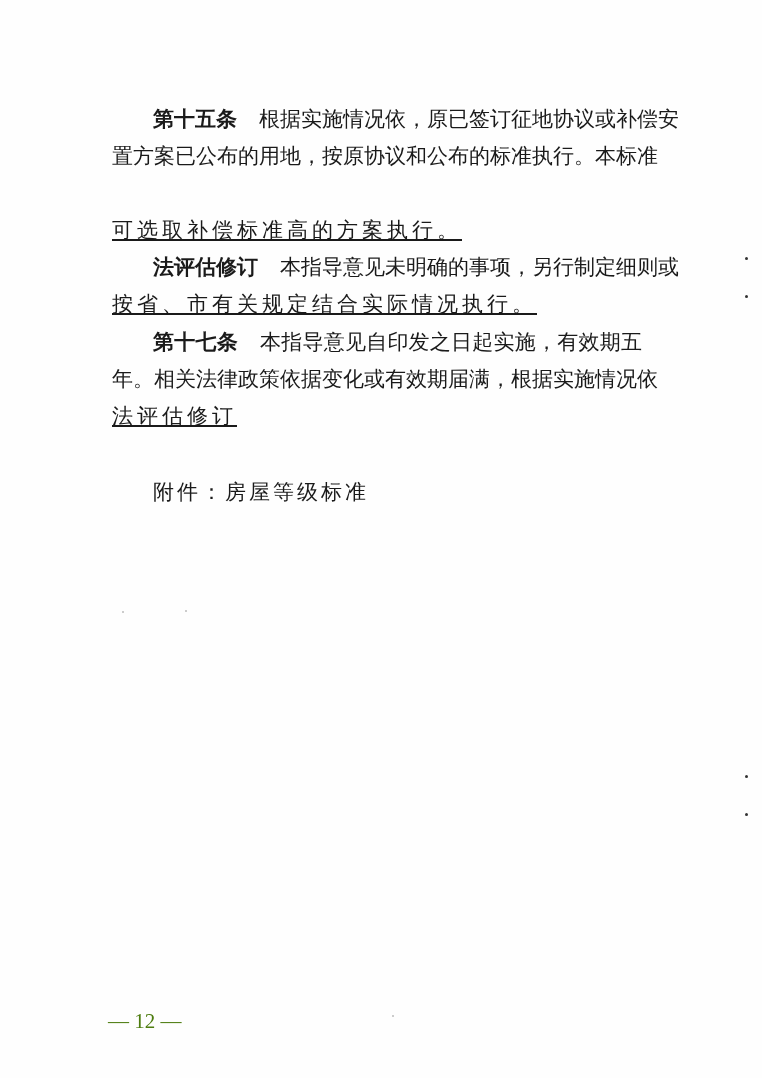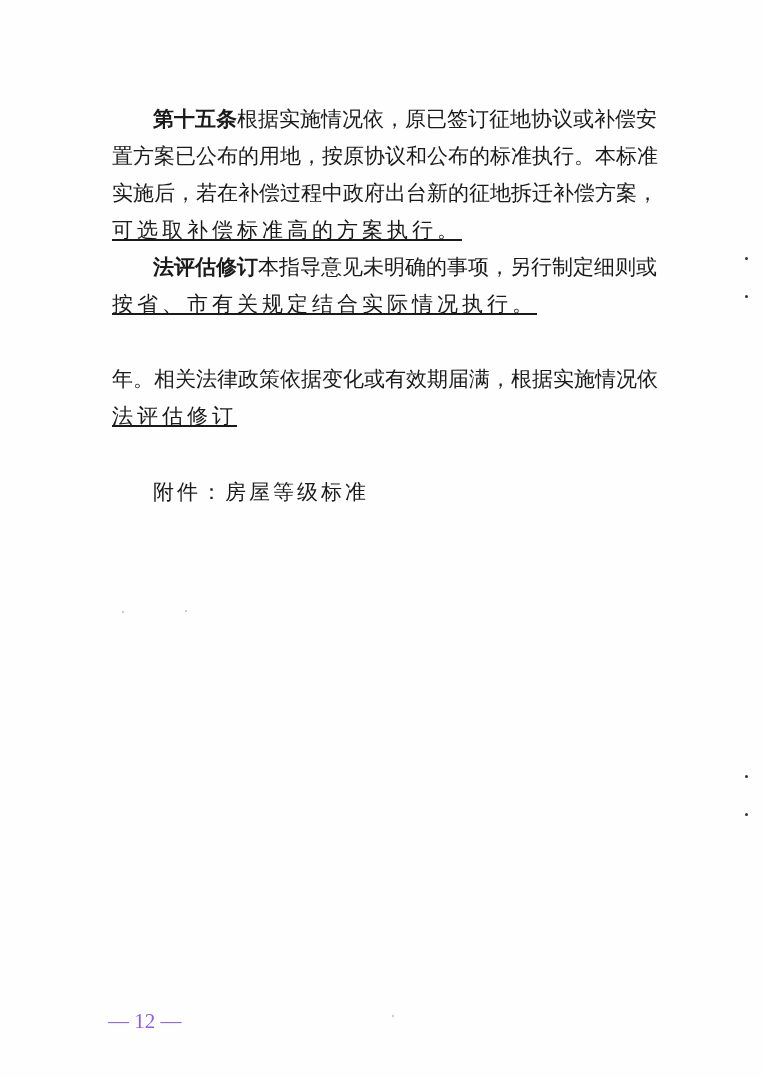--- a/index.html
+++ b/index.html
@@ -39,20 +39,21 @@
     text-decoration: underline;
   }
   .line.indent {
     left: 153px;
     width: 489px;
   }
   .art-title {
     font-family: "DejaVu Sans", "Liberation Sans", sans-serif;
     font-weight: bold;
     letter-spacing: 0px;
+    margin-right: 22px;
   }
   .line .seg { }
   .attachment {
     position: absolute;
     left: 153px;
     top: 474px;
     height: 37px;
     line-height: 37px;
     font-size: 21px;
     letter-spacing: 3px;
@@ -60,47 +61,47 @@
     text-align: right;
   }
   .page-number {
     position: absolute;
     left: 108px;
     top: 1008px;
     font-family: "Liberation Serif", "DejaVu Serif", serif;
     font-size: 21px;
     line-height: 26px;
     white-space: nowrap;
-    color: #8b5cf6;
+    color: #4d7c0f;
   }
   .speck {
     position: absolute;
     width: 3px;
     height: 3px;
     border-radius: 50%;
     background: #333;
   }
   .speck.faint {
     background: #bbb;
     width: 2px; height: 2px;
   }
 </style>
 </head>
 <body>
 
 <div class="page">
 
   <div class="line indent" style="top:101px;"><span class="art-title">第十五条</span><span class="seg">根据实施情况依，原已签订征地协议或补偿安</span></div>
   <div class="line" style="top:138px;">置方案已公布的用地，按原协议和公布的标准执行。本标准</div>
-  <div class="line" style="top:175px;">实施后，若在补偿过程中政府出台新的征地拆迁补偿方案，</div>
   <div class="line last" style="top:212px; letter-spacing:4px;">可选取补偿标准高的方案执行。</div>
 
   <div class="line indent" style="top:249px;"><span class="art-title">法评估修订</span><span class="seg">本指导意见未明确的事项，另行制定细则或</span></div>
   <div class="line last" style="top:286px; letter-spacing:4px;">按省、市有关规定结合实际情况执行。</div>
 
+  <div class="line indent" style="top:324px;"><span class="art-title">第十七条</span><span class="seg">本指导意见自印发之日起实施，有效期五</span></div>
   <div class="line" style="top:361px;">年。相关法律政策依据变化或有效期届满，根据实施情况依</div>
   <div class="line last" style="top:398px; letter-spacing:4px;">法评估修订</div>
 
   <div class="attachment">附件：房屋等级标准</div>
 
   <div class="page-number">— 12 —</div>
 
   <div class="speck" style="left:745px; top:257px;"></div>
   <div class="speck" style="left:745px; top:295px;"></div>
   <div class="speck" style="left:745px; top:775px;"></div>

